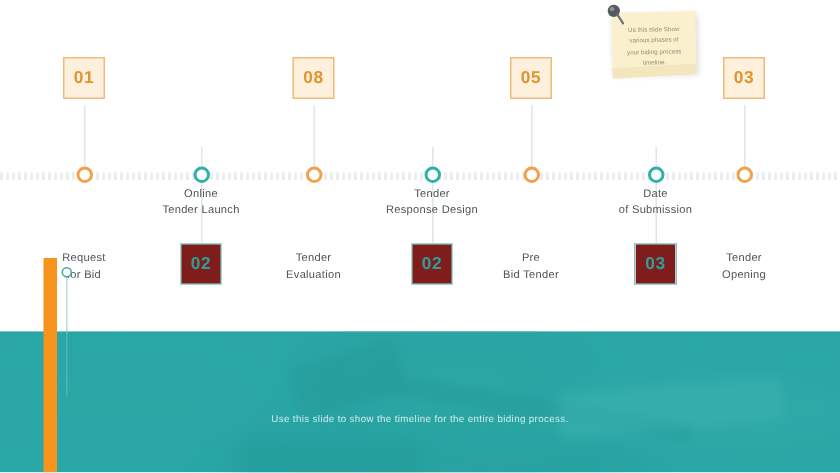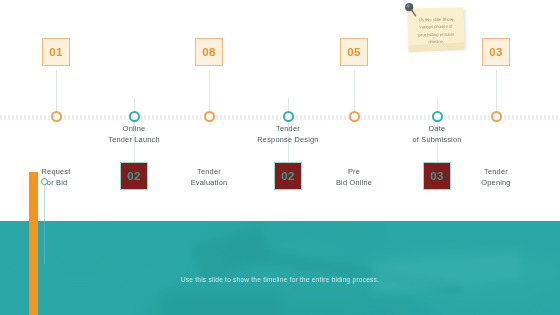--- a/index.html
+++ b/index.html
@@ -322,21 +322,21 @@
     <div class="marker teal"></div>
     <div class="stem down"></div>
     <div class="numbox teal">02</div>
   </div>
 
   <div class="node" style="left:354px">
     <div class="numbox orange">05</div>
     <div class="stem up"></div>
     <div class="marker orange"></div>
     <div class="caption below" style="white-space:pre-line">Pre
-Bid Online</div>
+Bid Tender</div>
   </div>
 
   <div class="node" style="left:437px">
     <div class="caption above" style="white-space:pre-line">Date
 of Submission</div>
     <div class="stem lbl-up"></div>
     <div class="marker teal"></div>
     <div class="stem down"></div>
     <div class="numbox teal">03</div>
   </div>

